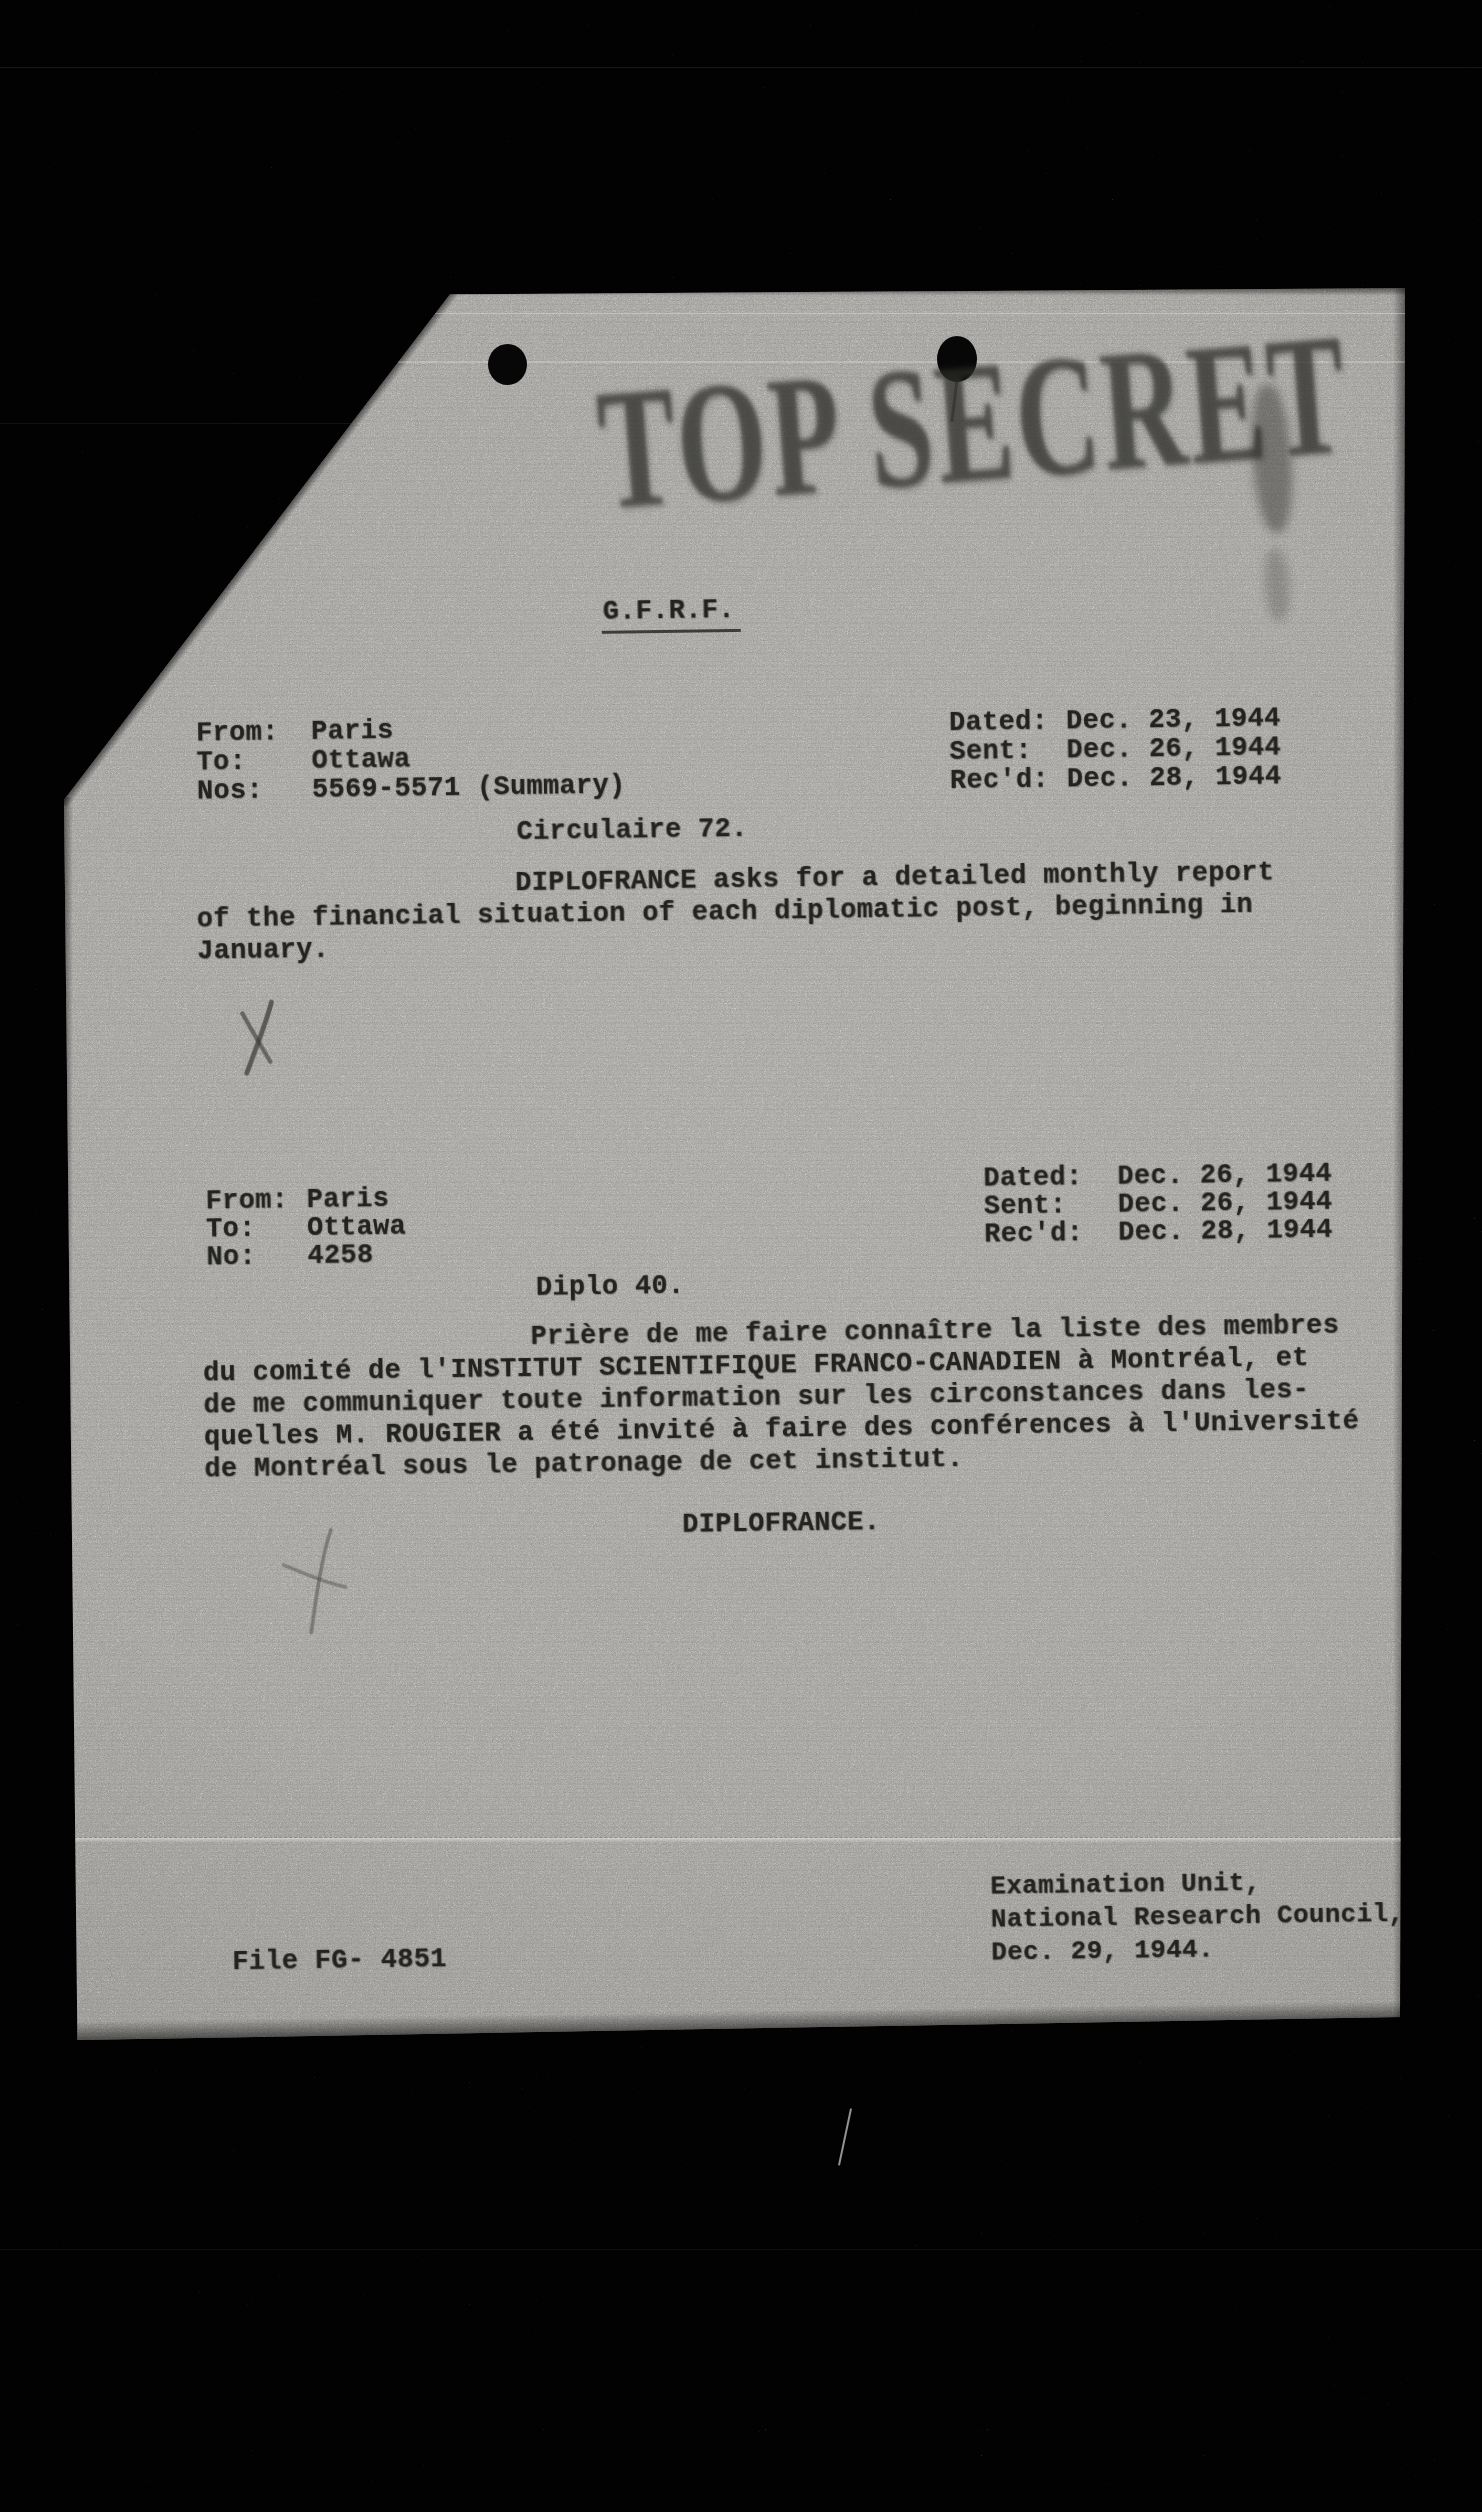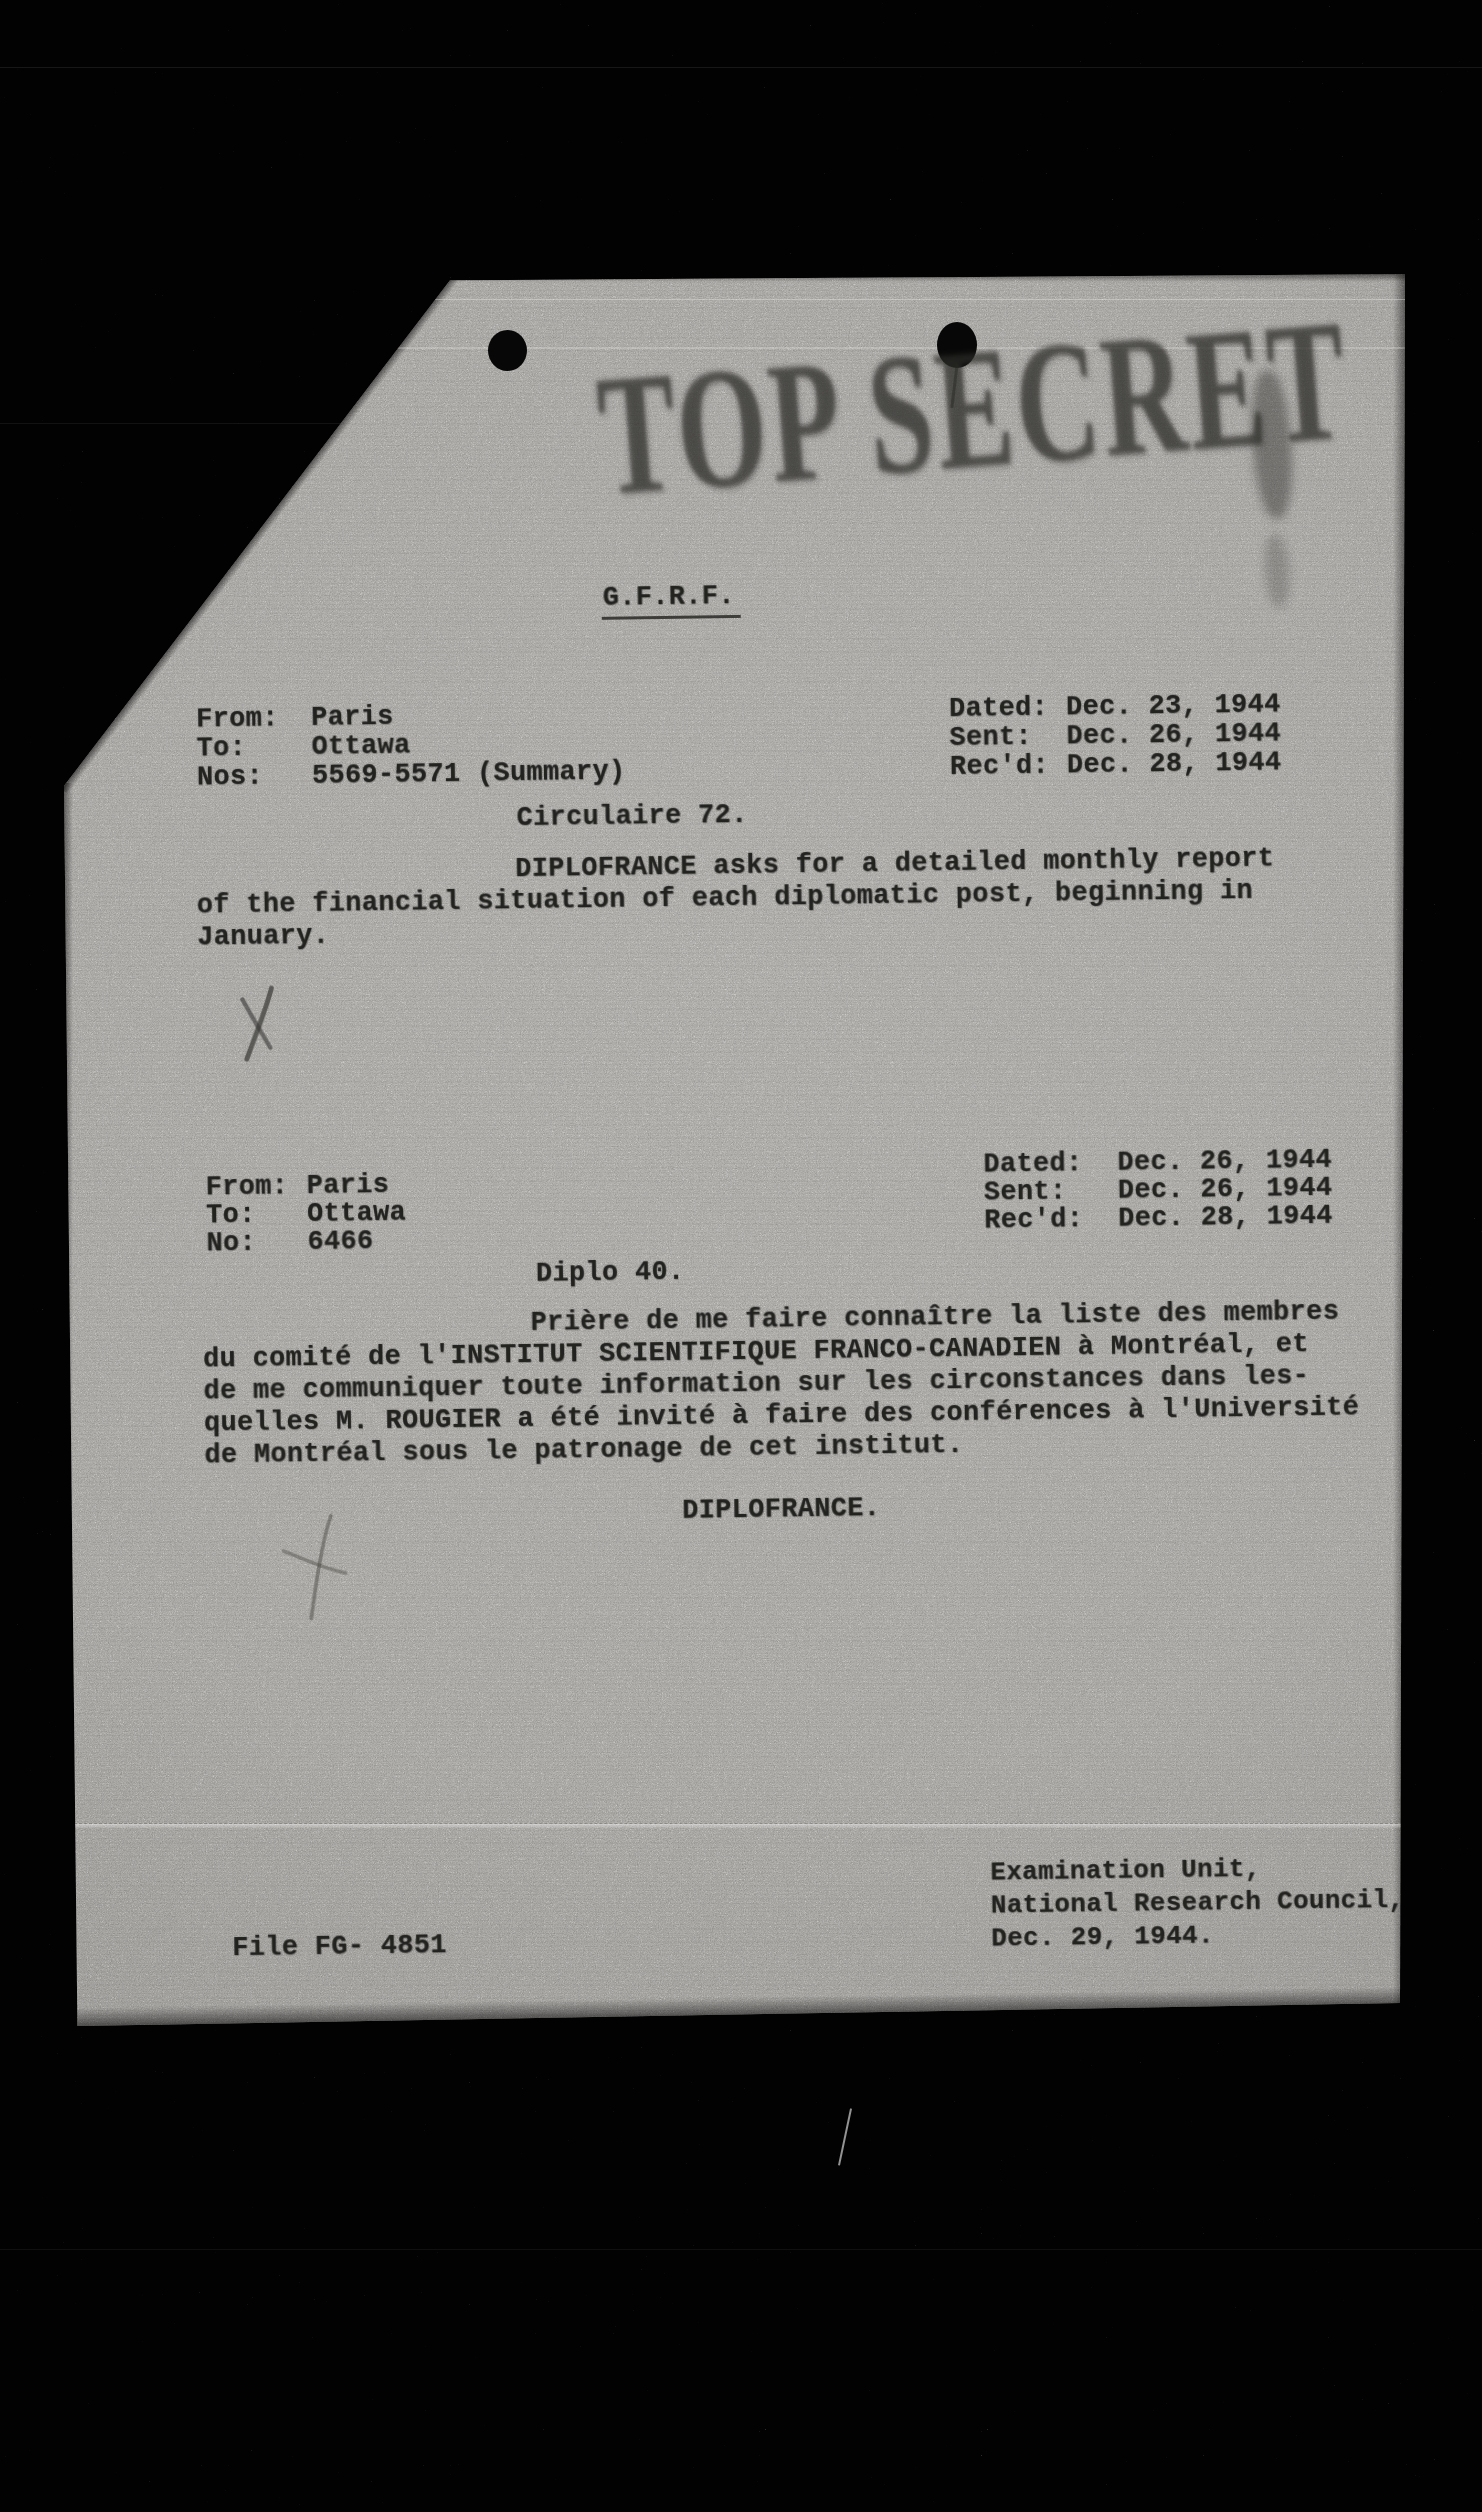--- a/index.html
+++ b/index.html
@@ -9,21 +9,21 @@
   .bg-noise-svg{position:absolute;left:0;top:0;z-index:0;}
 
   .bg-streak{position:absolute;z-index:1;background:rgba(135,135,135,0.16);height:1.2px;}
   .bg-streak.s1{left:0;top:67px;width:1482px;}
   .bg-streak.s2{left:0;top:423px;width:462px;opacity:.8;}
   .bg-streak.s3{left:0;top:2249px;width:1482px;opacity:.7;}
   .bg-slash{position:absolute;z-index:1;left:844px;top:2108px;width:2.4px;height:58px;
             background:rgba(225,225,225,0.65);transform:rotate(12deg);filter:blur(0.6px);}
 
   
-  .page{position:absolute;left:64px;top:273px;width:1344px;height:1755px;z-index:2;
+  .page{position:absolute;left:64px;top:287px;width:1344px;height:1755px;z-index:2;
         clip-path:polygon(386px 7.3px,1341px 1.2px,1336px 1730px,13.4px 1753px,0px 513px);}
   .paper-svg{position:absolute;left:0;top:0;}
   .vignette{position:absolute;inset:0;
     background:radial-gradient(ellipse 120% 85% at 48% 40%,rgba(255,255,255,0.06) 0%,rgba(0,0,0,0) 55%,rgba(0,0,0,0.10) 100%);}
   .scanbands{position:absolute;inset:0;
     background:repeating-linear-gradient(180deg,rgba(0,0,0,0.028) 0 1.2px,rgba(0,0,0,0) 1.2px 4.3px);}
 
   .edge-top{position:absolute;left:340px;top:0;width:1008px;height:8.5px;
     background:linear-gradient(to bottom,rgba(0,0,0,0.55),rgba(0,0,0,0));}
   .edge-right{position:absolute;left:1329px;top:0;width:12px;height:1755px;
@@ -215,21 +215,21 @@
       <div class="kv">
         <span class="lbl">From:</span>
         <span class="val">Paris</span>
       </div>
       <div class="kv">
         <span class="lbl">To:</span>
         <span class="val">Ottawa</span>
       </div>
       <div class="kv">
         <span class="lbl">No:</span>
-        <span class="val">6466</span>
+        <span class="val">4258</span>
       </div>
     </div>
 
     <div class="typed kv-block dates2">
       <div class="kv">
         <span class="lbl">Dated:</span>
         <span class="val">Dec. 26, 1944</span>
       </div>
       <div class="kv">
         <span class="lbl">Sent:</span>

